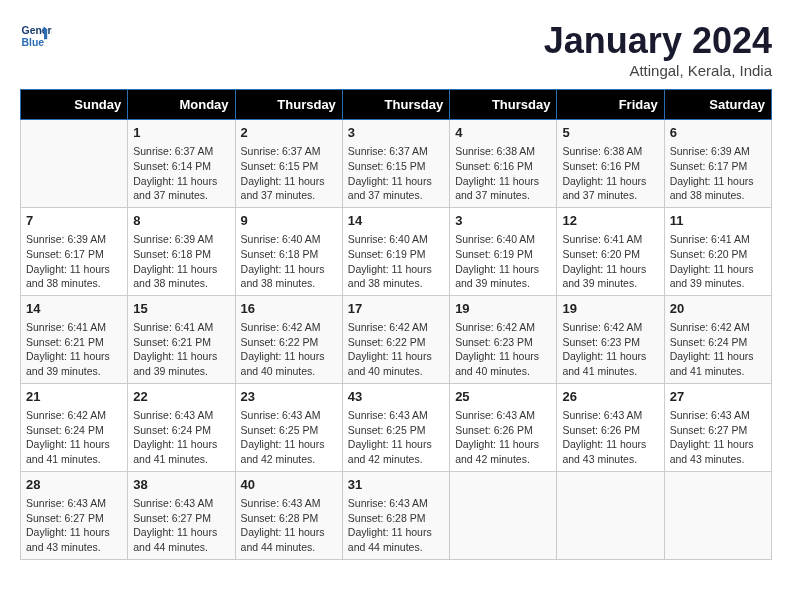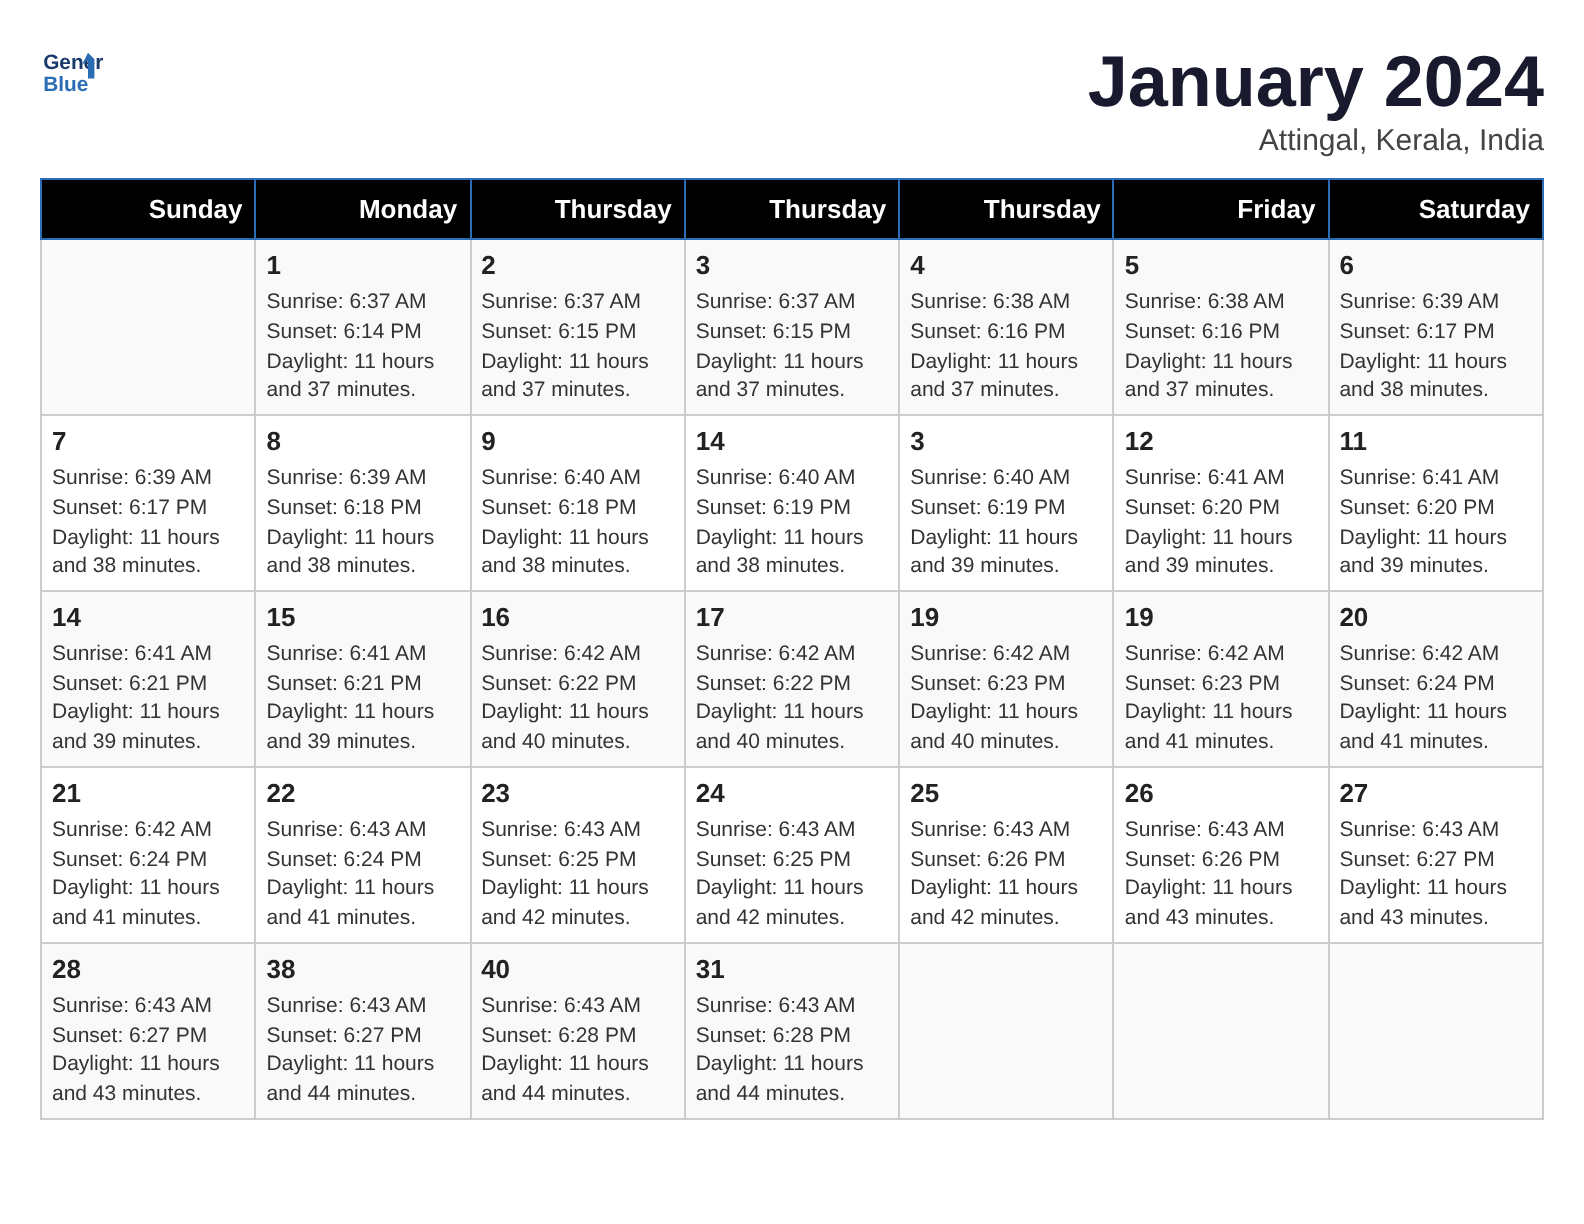--- a/index.html
+++ b/index.html
@@ -246,21 +246,21 @@
           <div class="cell-info">Sunset: 6:24 PM</div>
           <div class="cell-info">Daylight: 11 hours and 41 minutes.</div>
         </td>
         <td>
           <div class="day-num">23</div>
           <div class="cell-info">Sunrise: 6:43 AM</div>
           <div class="cell-info">Sunset: 6:25 PM</div>
           <div class="cell-info">Daylight: 11 hours and 42 minutes.</div>
         </td>
         <td>
-          <div class="day-num">24</div>
+          <div class="day-num">43</div>
           <div class="cell-info">Sunrise: 6:43 AM</div>
           <div class="cell-info">Sunset: 6:25 PM</div>
           <div class="cell-info">Daylight: 11 hours and 42 minutes.</div>
         </td>
         <td>
           <div class="day-num">25</div>
           <div class="cell-info">Sunrise: 6:43 AM</div>
           <div class="cell-info">Sunset: 6:26 PM</div>
           <div class="cell-info">Daylight: 11 hours and 42 minutes.</div>
         </td>

